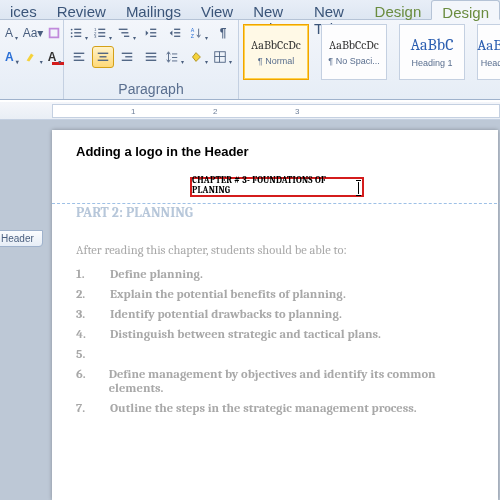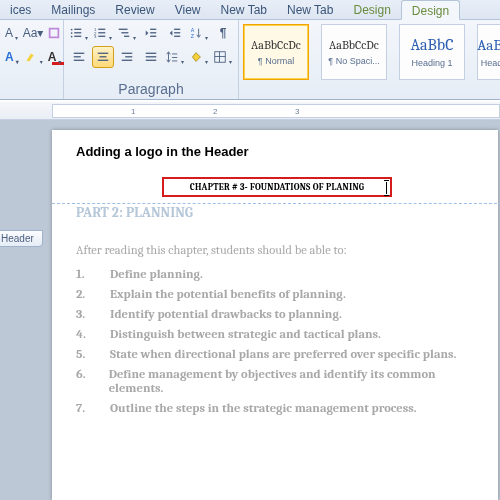--- a/index.html
+++ b/index.html
@@ -17,21 +17,21 @@
   .tabs {
     display: flex;
     background: linear-gradient(#e8eef7, #dde6f2);
     height: 20px;
     border-bottom: 1px solid #b5c3d6;
     padding-left: 0;
   }
   .tabs .tab {
     padding: 3px 10px;
     color: #3b5579;
-    font-size: 12px;
+    font-size: 15px;
     cursor: pointer;
   }
   .tabs .tab.alt { color: #6a8c3f; }
   .tabs .tab.active {
     background: #f3f6fb;
     border: 1px solid #b5c3d6;
     border-bottom: 1px solid #f3f6fb;
     border-radius: 3px 3px 0 0;
     margin-bottom: -1px;
   }
@@ -120,24 +120,24 @@
   }
   .tutorial-title {
     font-weight: bold;
     font-size: 13px;
     color: #000;
     margin-bottom: 18px;
   }
   .header-area {
     position: relative;
     border: 2px solid #d41c1c;
-    width: 230px;
+    width: 174px;
     height: 20px;
     margin: 0 auto 6px auto;
-    display: flex; align-items: center; justify-content: center;
+    display: flex; align-items: flex-end; justify-content: center;
   }
   .header-area .htxt {
     font-size: 9px;
     font-weight: bold;
     letter-spacing: .2px;
     font-family: Cambria, Georgia, serif;
   }
   .header-cursor {
     position: absolute; right: 3px; top: 3px; width: 1px; height: 12px; background: #000;
   }
@@ -177,22 +177,22 @@
   }
   .intro { font-weight: normal; margin-bottom: 10px; }
   .item { font-weight: bold; margin: 6px 0; display: flex; }
   .item .num { width: 34px; }
 </style>
 </head>
 <body>
 
 <div class="tabs">
   <div class="tab">ices</div>
+  <div class="tab">Review</div>
   <div class="tab">Mailings</div>
-  <div class="tab">Review</div>
   <div class="tab">View</div>
   <div class="tab">New Tab</div>
   <div class="tab">New Tab</div>
   <div class="tab alt">Design</div>
   <div class="tab alt active">Design</div>
 </div>
 
 <div class="ribbon">
 
   <div class="group" style="width:64px">
@@ -385,21 +385,20 @@
       <div class="item">
           <span class="num">3.</span>
           <span>Identify potential drawbacks to planning.</span>
         </div>
       <div class="item">
           <span class="num">4.</span>
           <span>Distinguish between strategic and tactical plans.</span>
         </div>
       <div class="item">
           <span class="num">5.</span>
-          <span>State when directional plans are preferred over specific plans.</span>
         </div>
       <div class="item">
           <span class="num">6.</span>
           <span>Define management by objectives and identify its common elements.</span>
         </div>
       <div class="item">
           <span class="num">7.</span>
           <span>Outline the steps in the strategic management process.</span>
         </div>
     </div>

